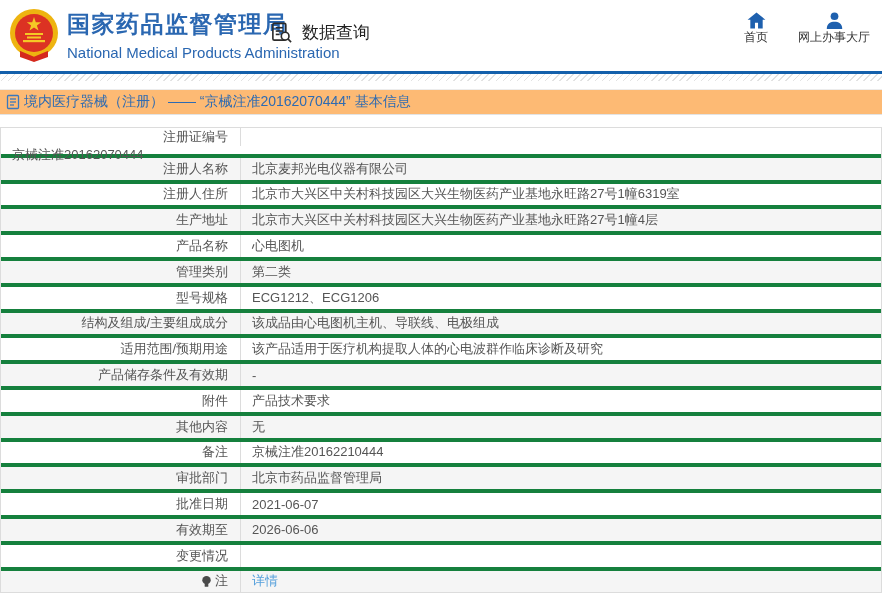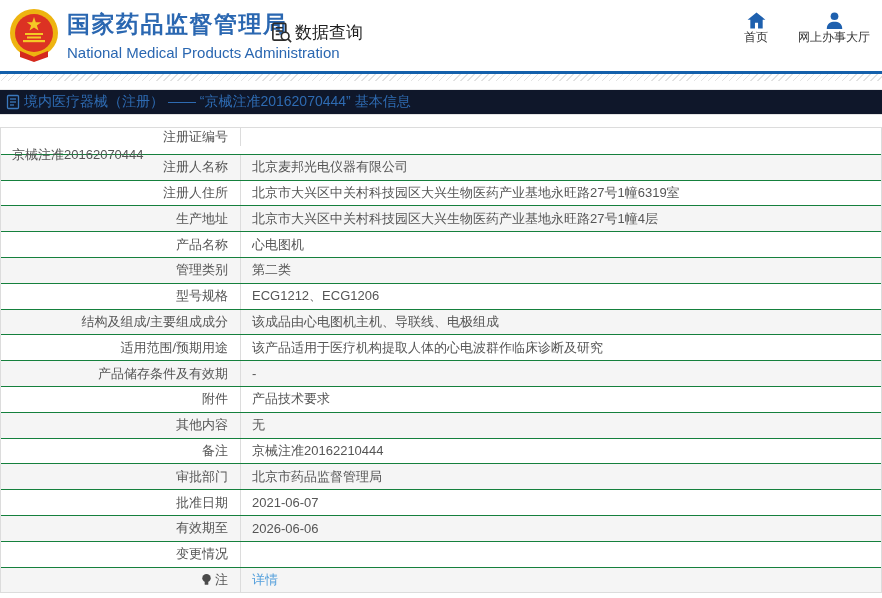--- a/index.html
+++ b/index.html
@@ -7,39 +7,39 @@
     font-family:"Liberation Sans","DejaVu Sans",sans-serif; }
   .page { position:relative; width:882px; height:598px; }
 
   
   .header { position:relative; height:71px; background:#fff; }
   .logo-wrap { position:absolute; left:8px; top:8px; display:flex; align-items:center; cursor:pointer; }
   .emblem { width:52px; height:54px; }
   .title-block { margin-left:7px; }
   .site-title { font-size:23px; font-weight:bold; color:#2a67b1; letter-spacing:1.5px; }
   .site-subtitle { font-size:15px; color:#2a67b1; margin-top:4px; }
-  .data-query { position:absolute; left:270px; top:21px; display:flex; align-items:flex-end; gap:2px;
+  .data-query { position:absolute; left:270px; top:21px; display:flex; align-items:flex-end; gap:9px;
     font-size:17px; color:#1f1f1f; cursor:pointer; }
   .top-nav { position:absolute; right:12px; top:12px; display:flex; gap:30px; }
   .nav-item { display:flex; flex-direction:column; align-items:center; 
     font-size:12px; color:#333; cursor:pointer; }
 
   .blue-line { height:3px; background:#1460ab; }
   .hatch { height:7px;
     background:repeating-linear-gradient(135deg,#e2e2e2 0,#e2e2e2 1px,transparent 1px,transparent 5px); }
 
   
-  .breadcrumb { margin-top:8px; height:26px; background:#0f172a;
+  .breadcrumb { margin-top:8px; height:26px; background:#fdba74;
     border-top:1px solid #ececec; border-bottom:1px solid #e3e3e3;
     display:flex; align-items:center; padding-left:6px; gap:4px;
     font-size:14px; color:#2e6bb2; }
 
   
   .info-table { margin-top:12px; width:882px; border:1px solid #dcdcdc; border-top:1px solid #dcdcdc; }
-  .row { display:flex; height:25.8px; border-top:1px solid #15803d; background:#fff; }
+  .row { display:flex; height:25.8px; border-top:4px solid #15803d; background:#fff; }
   .row:first-child { border-top:none;flex-direction:column; }
   .row:nth-child(even) { background:#f5f5f5; }
   .cell-label { width:240px; border-right:1px solid #dcdcdc;
     display:flex; align-items:center; justify-content:flex-end; gap:2px;
     padding:0 12px 0 6px; font-size:13px; color:#555; }
   .cell-value { flex:1; display:flex; align-items:center; padding:0 11px;
     font-size:13px; color:#555; }
   .cell-value a { color:#55a0dc; text-decoration:none; cursor:pointer; }
   .bulb { width:11px; height:13px; margin-right:1px; }
 </style>

